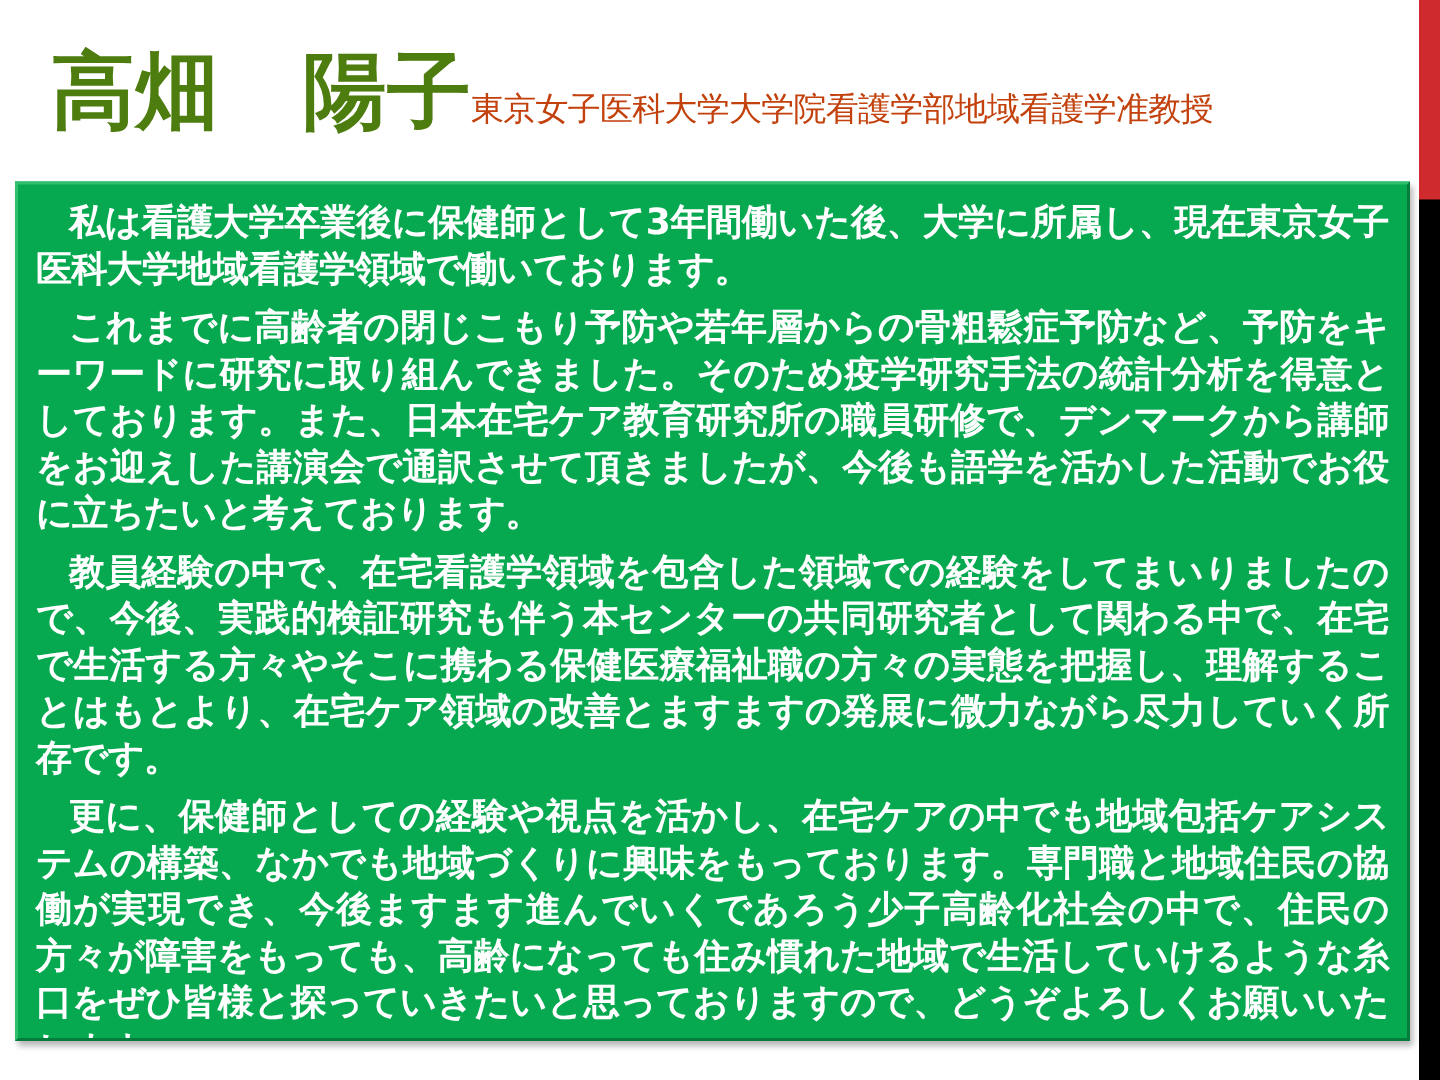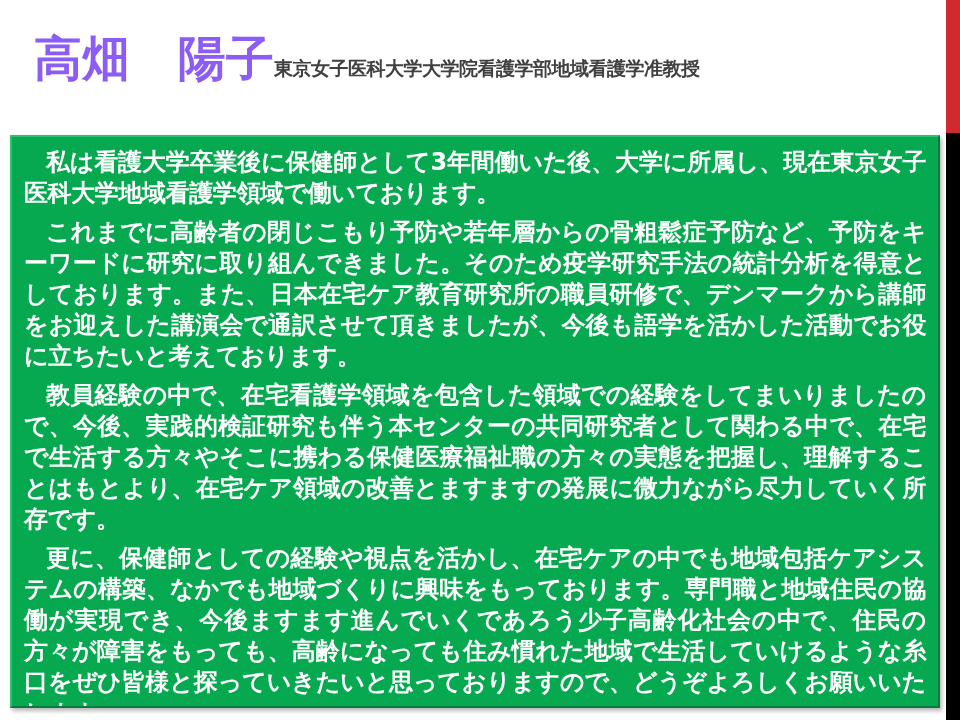--- a/index.html
+++ b/index.html
@@ -55,40 +55,40 @@
   #title-line {
     position: absolute;
     left: 34px;
     top: 34px;
     width: 900px;
     white-space: nowrap;
     line-height: 1;
   }
   #page-title {
     display: inline;
-    color: #8b5cf6;
-    font-size: 48px;
+    color: #4d7c0f;
+    font-size: 56px;
     font-weight: bold;
     letter-spacing: 0px;
     vertical-align: baseline;
   }
   #page-subtitle {
     display: inline;
-    color: #404040;
-    font-size: 19px;
-    font-weight: bold;
+    color: #c2410c;
+    font-size: 22px;
+    font-weight: normal;
     vertical-align: baseline;
     letter-spacing: -0.5px;
   }
 
   
   #content-panel {
     position: absolute;
     left: 10px;
-    top: 135px;
+    top: 121px;
     width: 930px;
     height: 573px;
     background: #06A94F;
     box-sizing: border-box;
     border-top: 2px solid #2FBF6E;
     border-left: 2px solid #2FBF6E;
     border-right: 2px solid #057C3B;
     border-bottom: 2px solid #057C3B;
     box-shadow: 2px 3px 4px rgba(0,0,0,0.28);
     padding: 10px 12px 0 12px;

